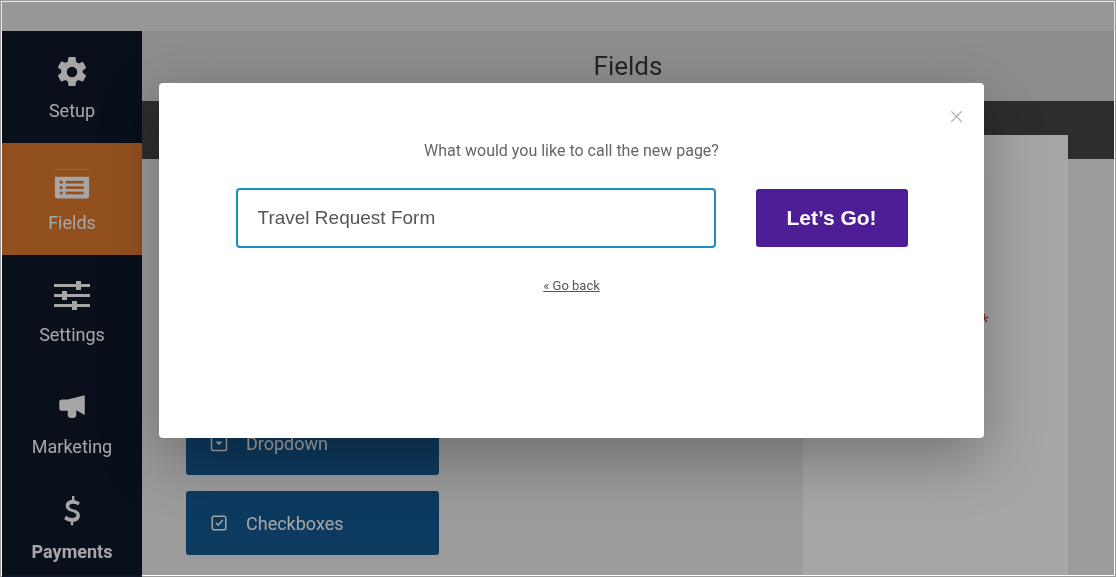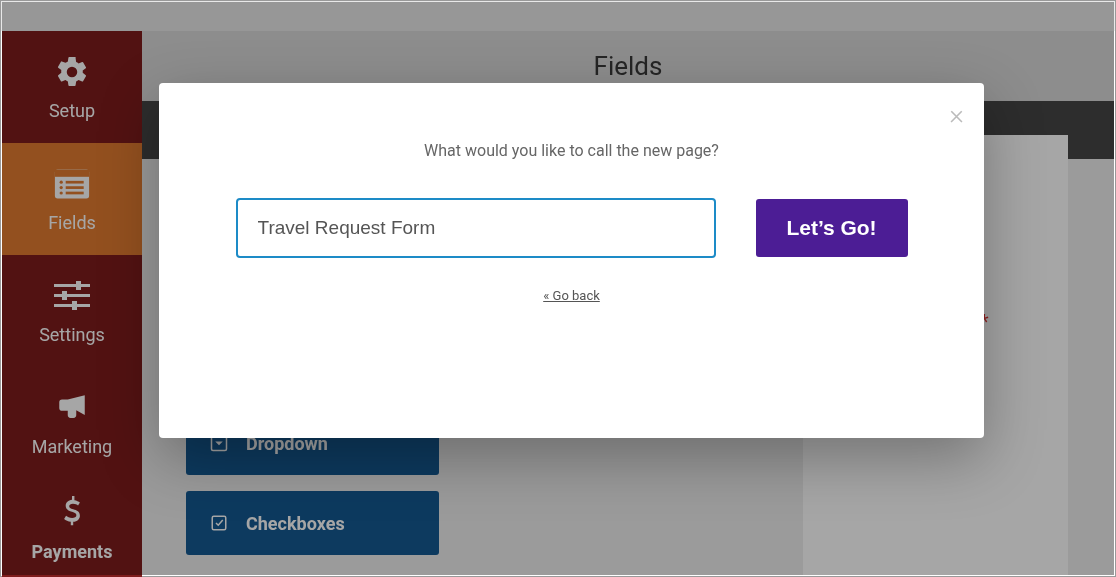--- a/index.html
+++ b/index.html
@@ -1,42 +1,42 @@
 <!DOCTYPE html>
 <html><head>
 <meta charset="utf-8">
 <style>
   * { box-sizing: border-box; margin: 0; padding: 0; }
   html, body { width: 1116px; height: 577px; overflow: hidden; font-family: -apple-system, BlinkMacSystemFont, "Segoe UI", Roboto, Arial, sans-serif; }
   .frame { position: relative; width: 1116px; height: 577px; background: #fff; border: 1px solid #999; }
   .topstrip { position: absolute; left: 0; top: 0; width: 100%; height: 30px; background: #e9e9e9; }
-  .sidebar { position: absolute; left: 1px; top: 30px; width: 140px; height: 546px; background: #7f1d1d; display: flex; flex-direction: column; }
+  .sidebar { position: absolute; left: 1px; top: 30px; width: 140px; height: 546px; background: #0f172a; display: flex; flex-direction: column; }
   .sidebar-item { width: 100%; height: 112px; display: flex; flex-direction: column; align-items: center; justify-content: center; color: #fff; font-size: 18px; gap: 10px; cursor: pointer; }
   .sidebar-item.active { background: #e27c30; }
   .sidebar-item.last { height: 98px; font-weight: bold; }
   .icon { width: 36px; height: 36px; display: flex; align-items: center; justify-content: center; }
   .header { position: absolute; left: 141px; top: 30px; right: 1px; height: 70px; background: #d9d9d9; display: flex; align-items: center; justify-content: center; font-size: 26px; color: #3a3a3a; }
   .darkband { position: absolute; left: 141px; top: 100px; right: 1px; height: 58px; background: #464646; }
   .mainarea { position: absolute; left: 141px; top: 158px; right: 1px; bottom: 1px; background: #eee; }
-  .fieldbtn { position: absolute; background: #155a92; color: #fff; height: 64px; width: 253px; display: flex; align-items: center; gap: 18px; padding-left: 24px; font-size: 18px; border-radius: 3px; font-weight: bold; }
+  .fieldbtn { position: absolute; background: #155a92; color: #fff; height: 64px; width: 253px; display: flex; align-items: center; gap: 18px; padding-left: 24px; font-size: 18px; border-radius: 3px; }
   .fieldbtn svg { flex-shrink: 0; }
   .preview { position: absolute; left: 802px; top: 134px; width: 265px; height: 440px; background: #fff; padding: 35px 30px; }
   .preview-label { font-size: 20px; color: #333; }
   .req { color: #d33; margin-left: 2px; }
   .name-inputs { display: flex; gap: 10px; margin-top: 18px; }
   .name-inputs input { width: 44px; height: 44px; border: 1px solid #c7c7c7; }
   .name-sub { display: flex; gap: 10px; margin-top: 6px; font-size: 16px; color: #555; }
   .name-sub span:first-child { width: 44px; }
   .name-sub span:last-child { width: 44px; }
   .dimmer { position: absolute; left: 1px; top: 1px; right: 1px; bottom: 1px; background: rgba(0,0,0,0.35); }
   .modal { position: absolute; left: 158px; top: 82px; width: 825px; height: 355px; background: #fff; border-radius: 4px; box-shadow: 0 20px 60px rgba(0,0,0,0.3); padding: 40px 60px 30px; }
   .modal-close { position: absolute; right: 20px; top: 18px; color: #bbb; font-size: 28px; line-height: 1; cursor: pointer; font-weight: 300; }
   .modal-title { text-align: center; font-size: 36px; font-weight: 700; color: #333; margin-top: 6px; }
   .modal-sub { text-align: center; font-size: 16px; color: #666; margin-top: 18px; }
-  .modal-row { display: flex; gap: 40px; margin-top: 38px; justify-content: center; align-items: center; }
+  .modal-row { display: flex; gap: 40px; margin-top: 28px; justify-content: center; align-items: center; }
   .modal-input { width: 480px; height: 60px; border: 2px solid #1d8bc7; border-radius: 4px; padding: 0 20px; font-size: 19px; color: #555; outline: none; }
   .modal-btn { width: 152px; height: 58px; background: #4c1d95; color: #fff; border: none; border-radius: 3px; font-size: 21px; font-weight: 600; cursor: pointer; }
   .modal-back { display: block; text-align: center; margin-top: 30px; color: #555; font-size: 13px; text-decoration: underline; cursor: pointer; }
 </style>
 </head>
 <body>
 
 <div class="frame">
   <div class="topstrip"></div>
 

